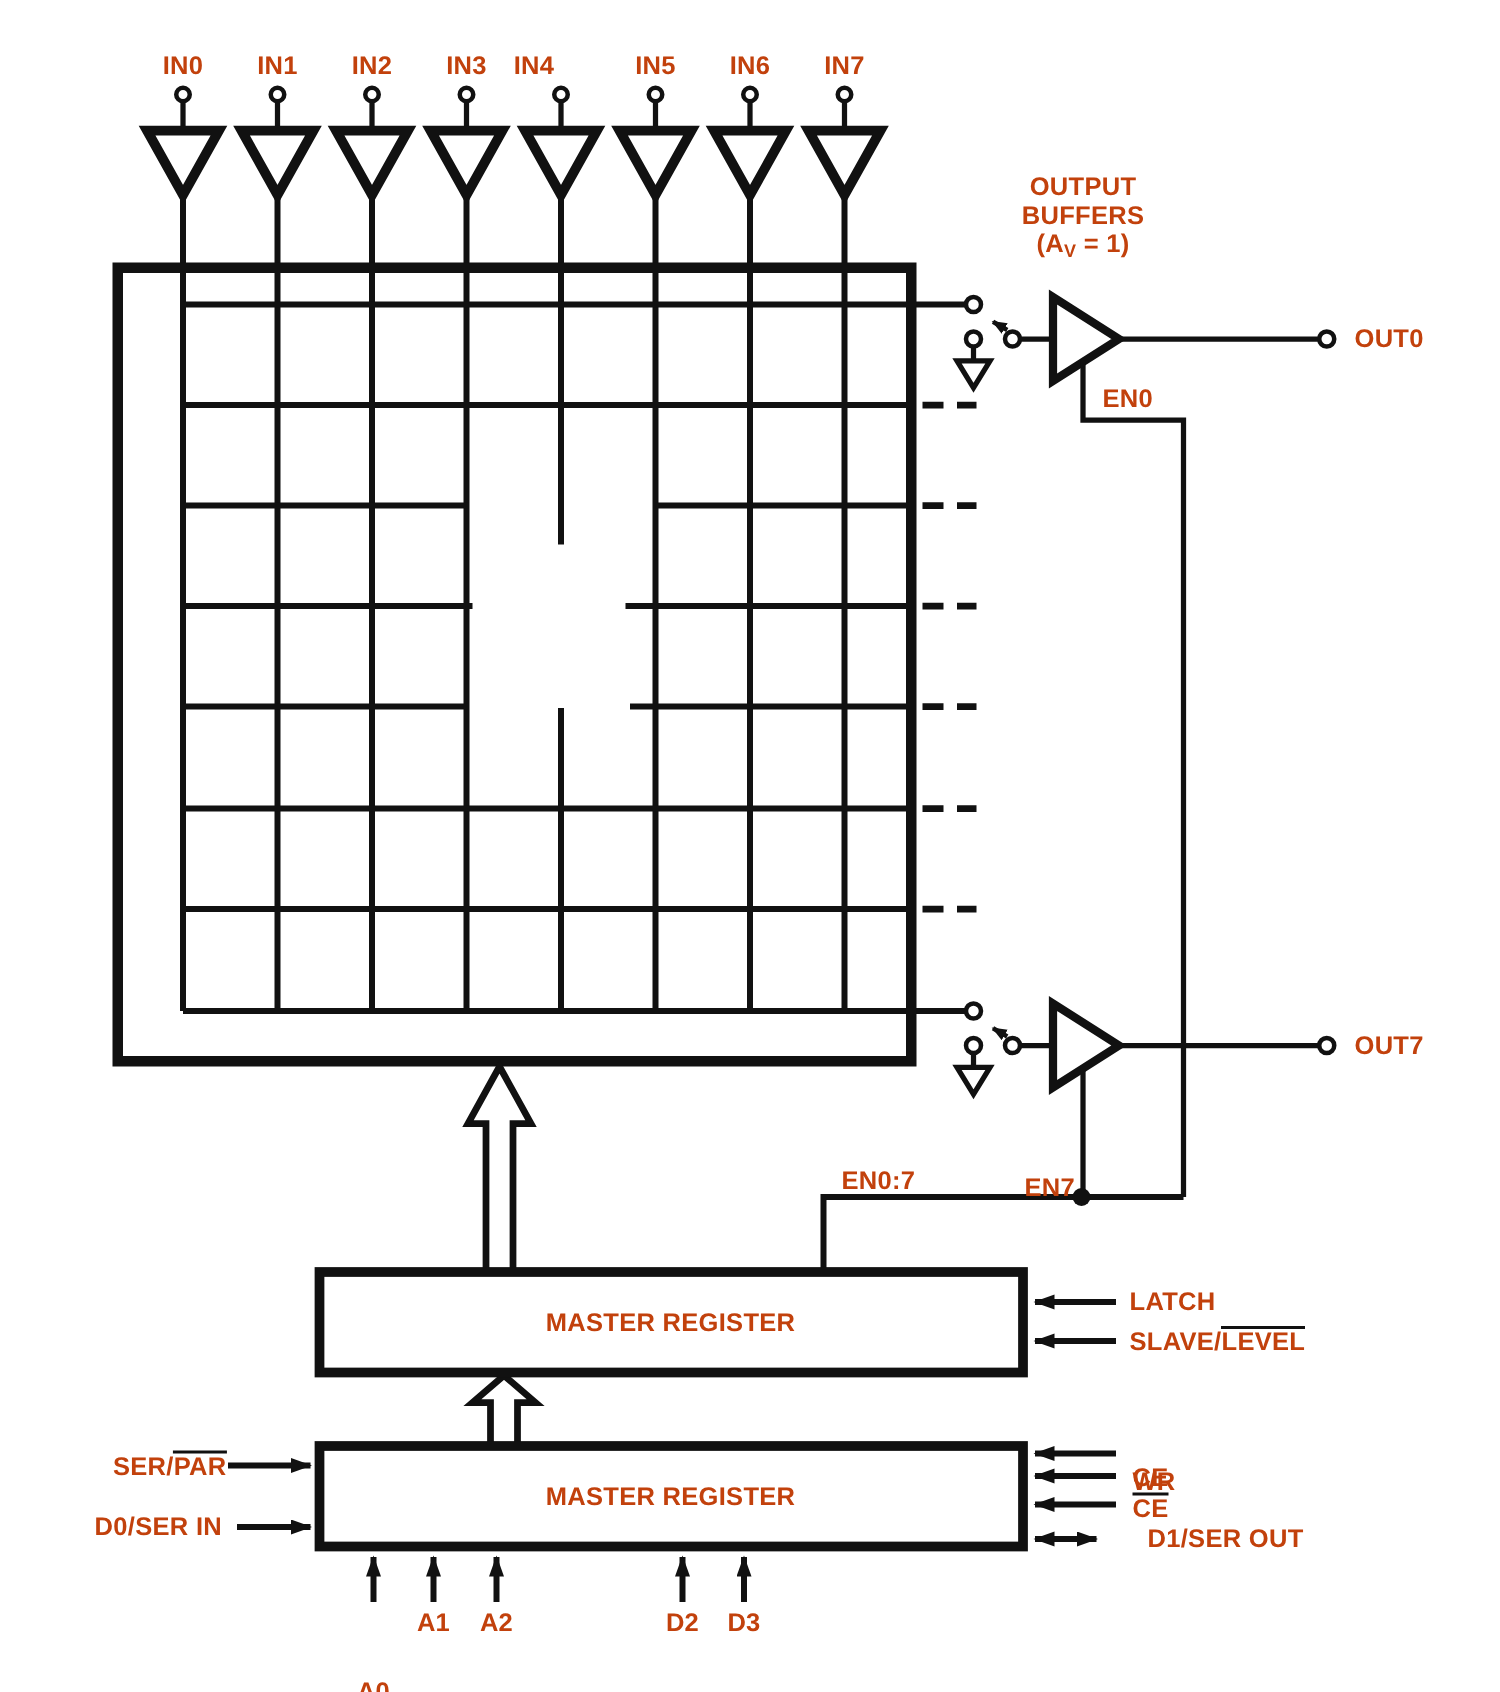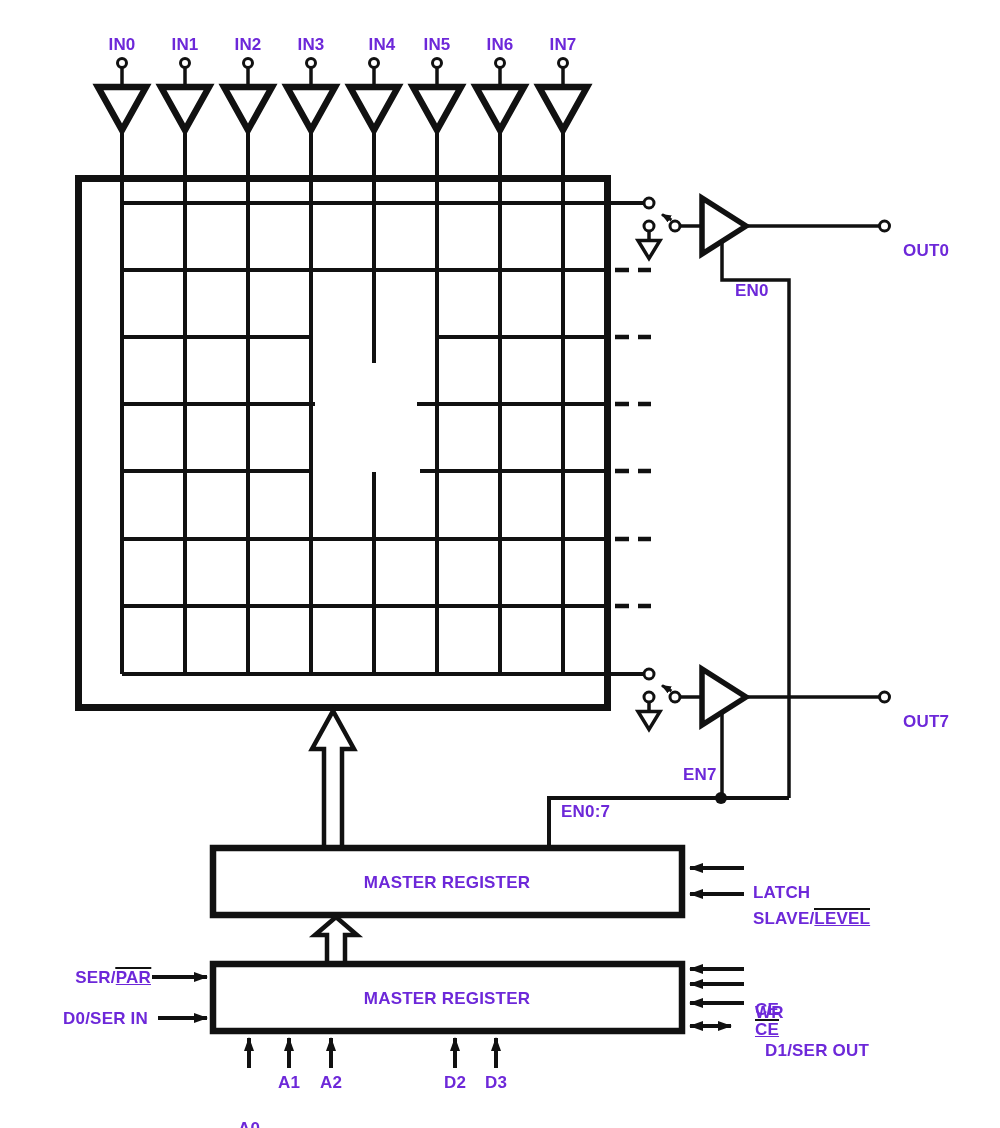--- a/index.html
+++ b/index.html
@@ -1,26 +1,26 @@
 <!DOCTYPE html>
 <html><head>
 <meta charset="utf-8">
 <style>
   html,body{margin:0;padding:0;background:#fff;}
   .canvas{position:relative;width:1000px;height:1128px;background:#ffffff;overflow:hidden;
           font-family:"Liberation Sans", sans-serif;}
   .canvas svg{position:absolute;left:0;top:0;}
-  .lbl{position:absolute;font-weight:700;font-size:17px;line-height:19px;color:#6d28d9;
+  .lbl{position:absolute;font-weight:700;font-size:17px;line-height:19px;color:#c2410c;
        white-space:nowrap;letter-spacing:.2px;}
   .c{transform:translate(-50%,-50%);text-align:center;}
-  .vc{transform:translate(0,-50%);margin-top:24px;}
+  .vc{transform:translate(0,-50%);}
   .rc{transform:translate(-100%,-50%);}
   .mx{line-height:21px;}
   .note{line-height:19px;}
-  .ov{display:inline-block;border-top:2.5px solid #111;padding-top:1px;line-height:15px;text-decoration:underline;}
+  .ov{display:inline-block;border-top:2.5px solid #111;padding-top:1px;line-height:15px;}
   sub.av{font-size:12px;vertical-align:-3px;font-weight:700;}
 </style>
 </head>
 <body>
 
 <div class="canvas">
 
 <svg width="1000" height="1128" viewBox="0 0 1000 1128">
   <defs>
     <marker id="ah" markerUnits="userSpaceOnUse" markerWidth="15" markerHeight="12" refX="13" refY="5" orient="auto">
@@ -142,31 +142,36 @@
     <line x1="331" y1="1068" x2="331" y2="1038" marker-end="url(#ah)"></line>
     <line x1="455" y1="1068" x2="455" y2="1038" marker-end="url(#ah)"></line>
     <line x1="496" y1="1068" x2="496" y2="1038" marker-end="url(#ah)"></line>
   </g>
 </svg>
 
 <div class="lbl c" style="left:122px;top:44px">IN0</div>
 <div class="lbl c" style="left:185px;top:44px">IN1</div>
 <div class="lbl c" style="left:248px;top:44px">IN2</div>
 <div class="lbl c" style="left:311px;top:44px">IN3</div>
-<div class="lbl c" style="left:382px;top:44px">IN4</div>
+<div class="lbl c" style="left:356px;top:44px">IN4</div>
 <div class="lbl c" style="left:437px;top:44px">IN5</div>
 <div class="lbl c" style="left:500px;top:44px">IN6</div>
 <div class="lbl c" style="left:563px;top:44px">IN7</div>
 
+<div class="lbl c note" style="left:722px;top:146px">
+  <div>OUTPUT</div>
+  <div>BUFFERS</div>
+  <div><span>(A</span><sub class="av">V</sub><span> = 1)</span></div>
+</div>
 
 
 <div class="lbl vc" style="left:903px;top:226px">OUT0</div>
 <div class="lbl vc" style="left:903px;top:697px">OUT7</div>
 <div class="lbl vc" style="left:735px;top:266px">EN0</div>
-<div class="lbl vc" style="left:683px;top:750px">EN7</div>
+<div class="lbl vc" style="left:683px;top:792px">EN7</div>
 <div class="lbl vc" style="left:561px;top:787px">EN0:7</div>
 
 <div class="lbl c" style="left:447px;top:882px">MASTER REGISTER</div>
 <div class="lbl c" style="left:447px;top:998px">MASTER REGISTER</div>
 
 <div class="lbl vc" style="left:753px;top:868px">LATCH</div>
 <div class="lbl vc" style="left:753px;top:894px"><span>SLAVE/</span><span class="ov">LEVEL</span></div>
 
 <div class="lbl vc" style="left:755px;top:988px">WR</div>
 <div class="lbl vc" style="left:755px;top:985px">CE</div>

